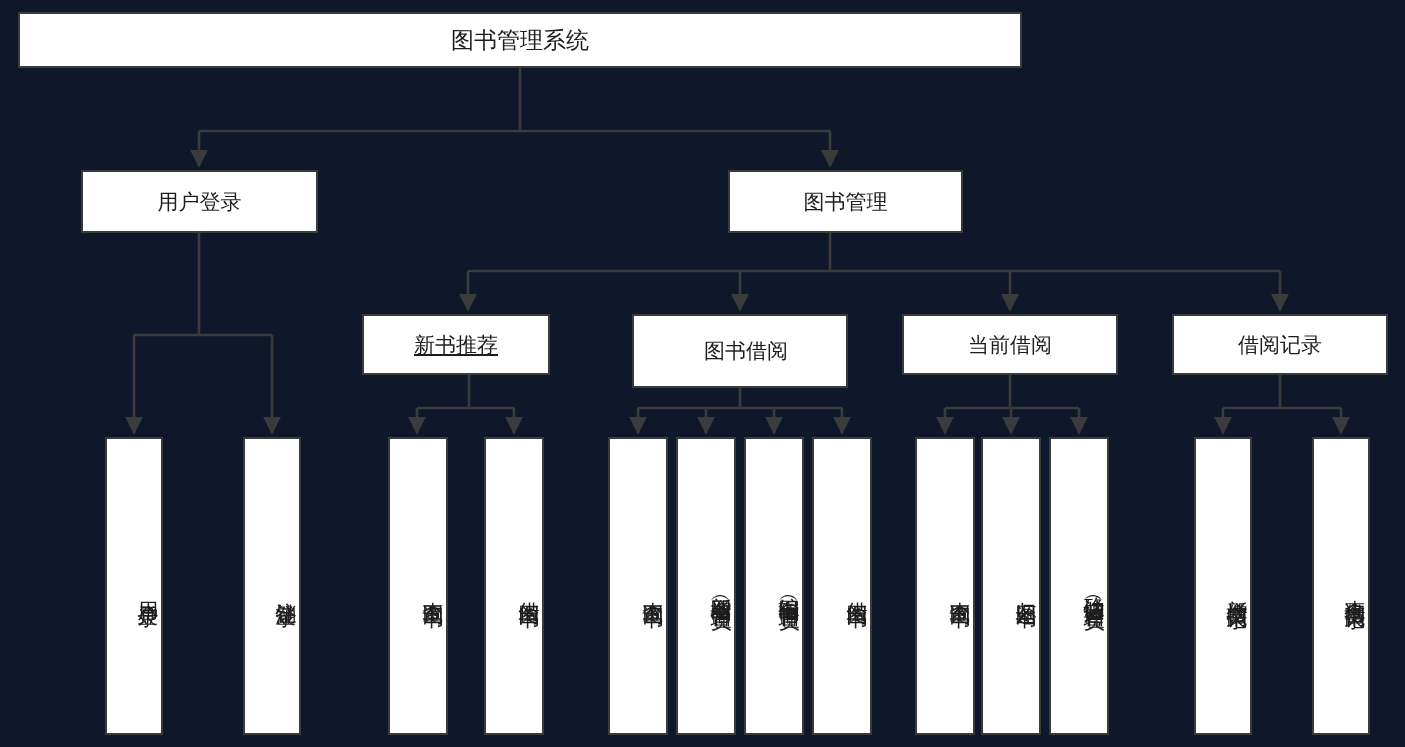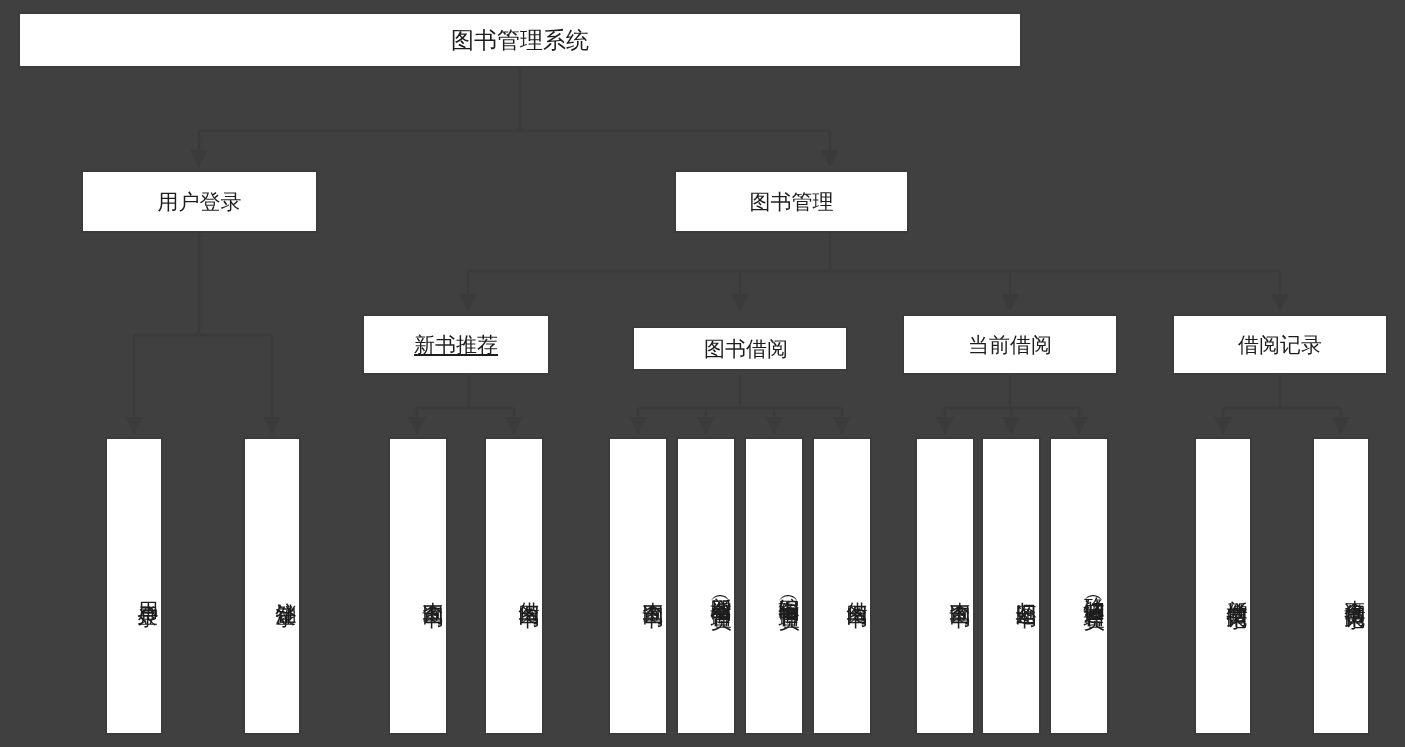--- a/index.html
+++ b/index.html
@@ -8,21 +8,21 @@
     padding: 0;
     background: #ffffff;
   }
   body {
     font-family: "Liberation Sans", "DejaVu Sans", sans-serif;
   }
   #canvas {
     position: relative;
     width: 1405px;
     height: 747px;
-    background: #404040;
+    background: #0f172a;
     overflow: hidden;
   }
   #edges {
     position: absolute;
     left: 0;
     top: 0;
     width: 1405px;
     height: 747px;
     pointer-events: none;
   }
@@ -121,28 +121,28 @@
     </g>
   </svg>
 
   <div class="node lvl0" style="left:18px; top:12px; width:1004px; height:56px;">
     <span class="label">图书管理系统</span>
   </div>
 
   <div class="node lvl1" style="left:81px; top:170px; width:237px; height:63px;">
     <span class="label">用户登录</span>
   </div>
-  <div class="node lvl1" style="left:674px; top:170px; width:235px; height:63px;">
+  <div class="node lvl1" style="left:728px; top:170px; width:235px; height:63px;">
     <span class="label">图书管理</span>
   </div>
 
   <div class="node lvl2" style="left:362px; top:314px; width:188px; height:61px;text-decoration:underline;">
     <span class="label">新书推荐</span>
   </div>
-  <div class="node lvl2" style="left:632px; top:326px; width:216px; height:45px;padding-left:12px;">
+  <div class="node lvl2" style="left:632px; top:314px; width:216px; height:74px;padding-left:12px;">
     <span class="label">图书借阅</span>
   </div>
   <div class="node lvl2" style="left:902px; top:314px; width:216px; height:61px;align-items:center;">
     <span class="label">当前借阅</span>
   </div>
   <div class="node lvl2" style="left:1172px; top:314px; width:216px; height:61px;">
     <span class="label">借阅记录</span>
   </div>
 
   <div class="node leaf" style="left:105px; top:437px; width:58px; height:298px;">

